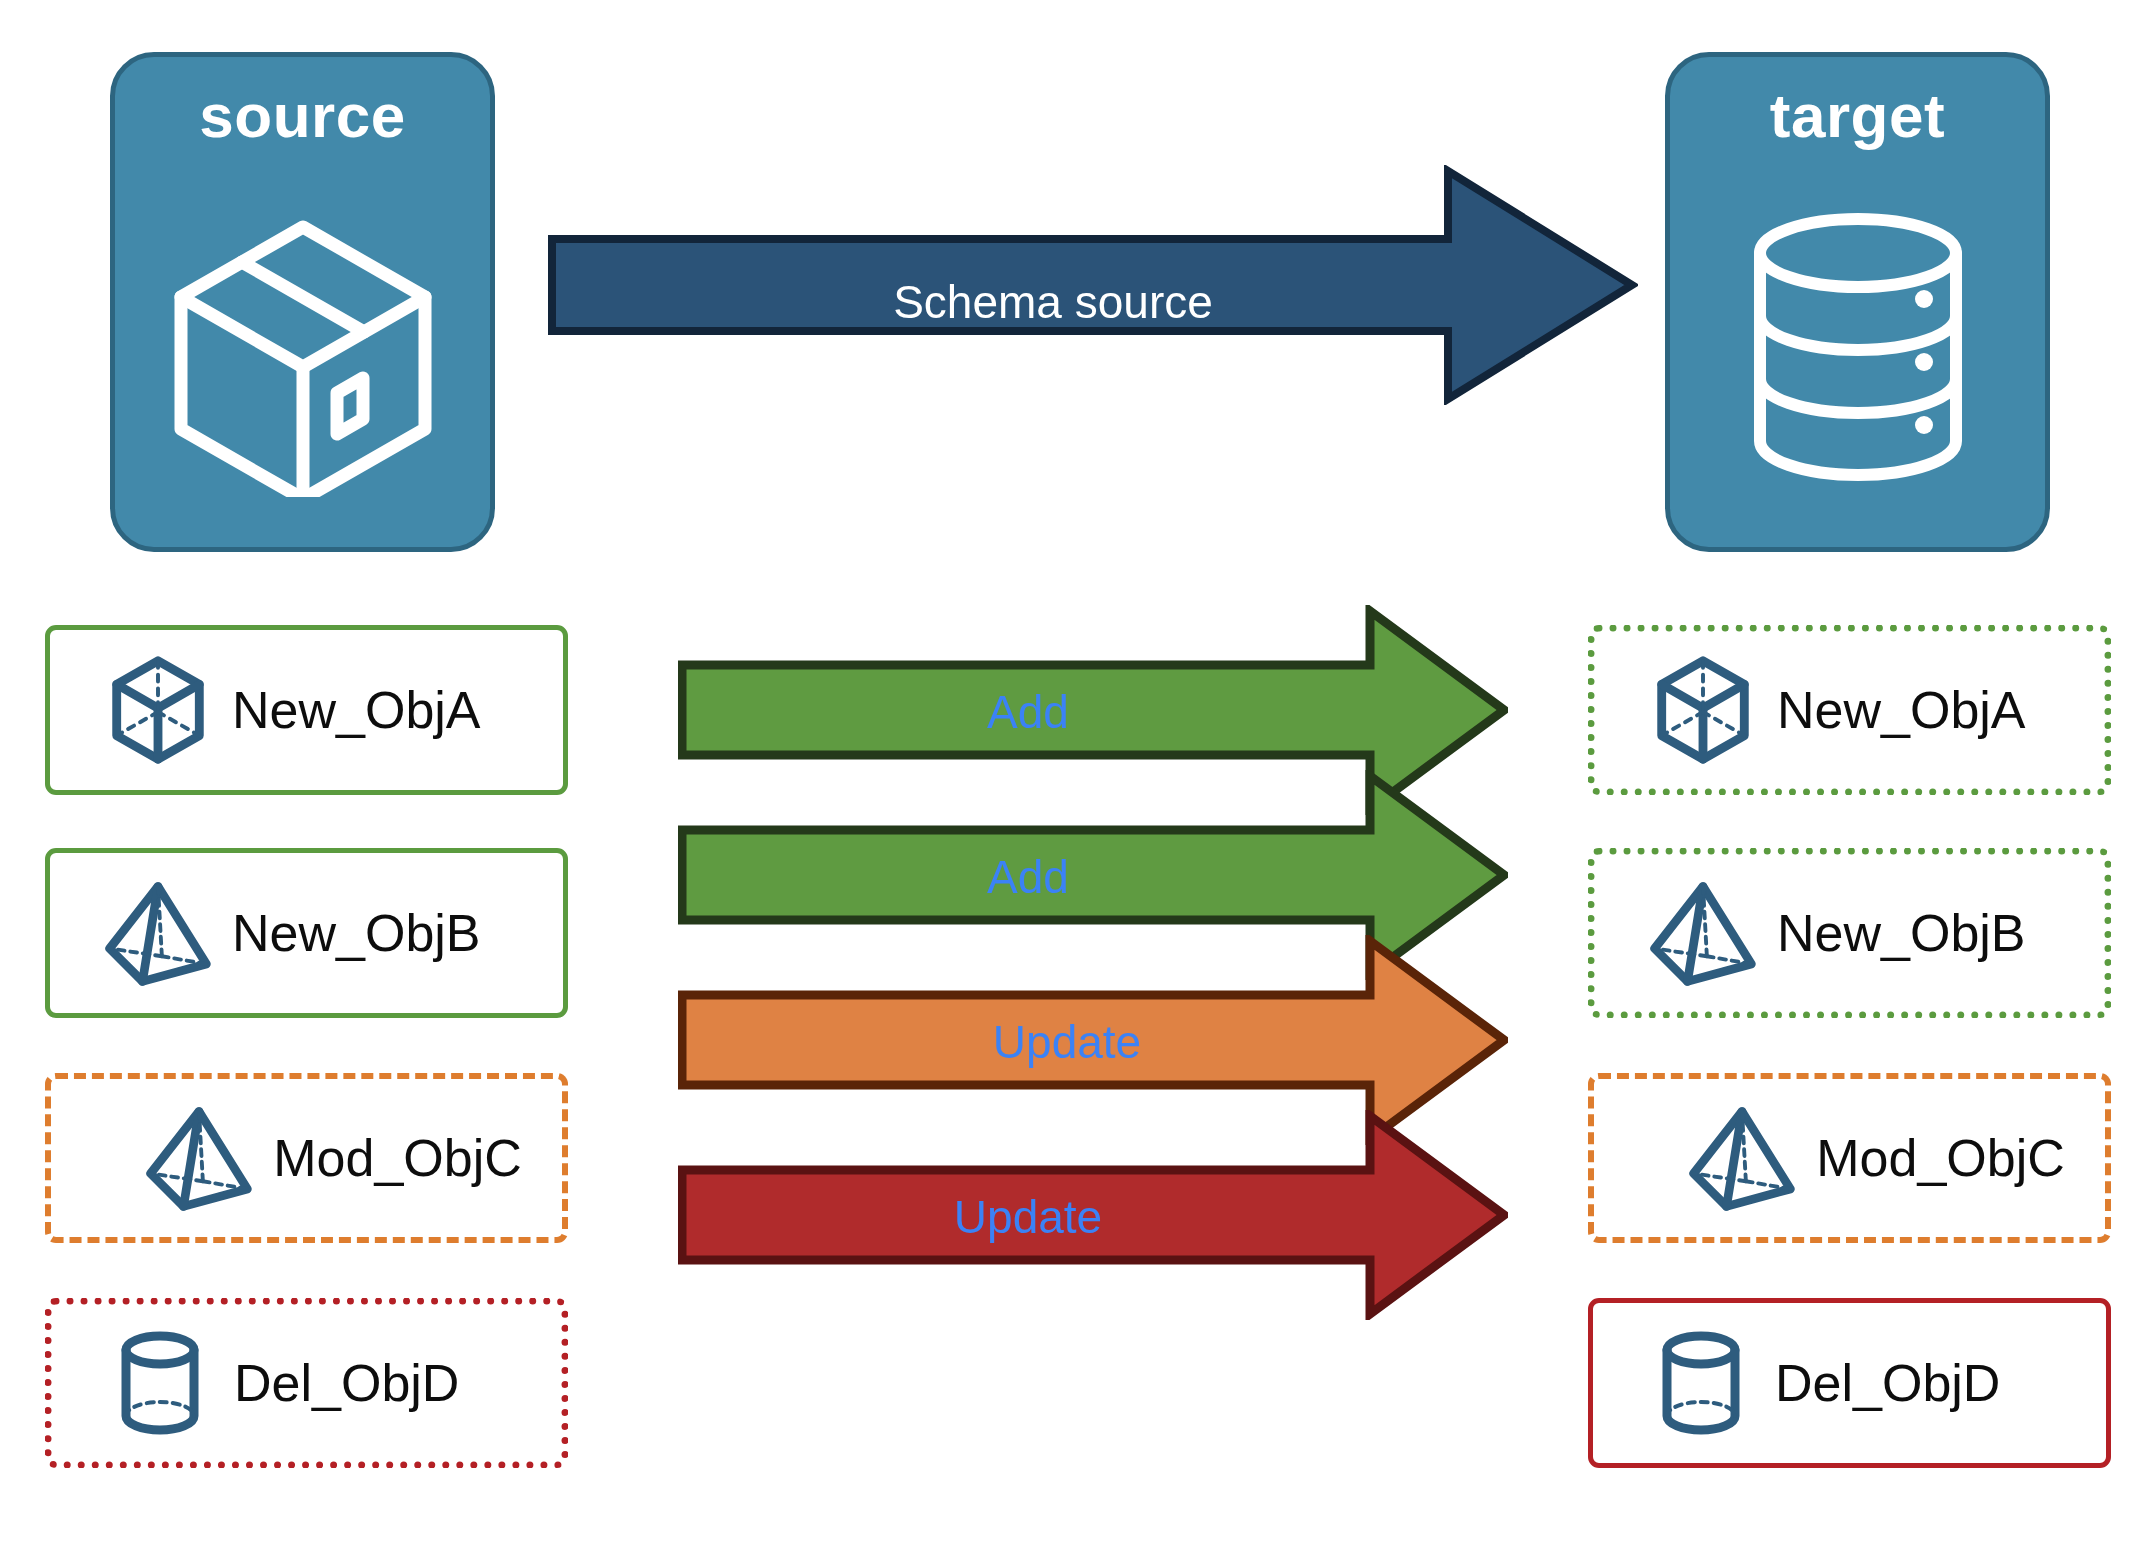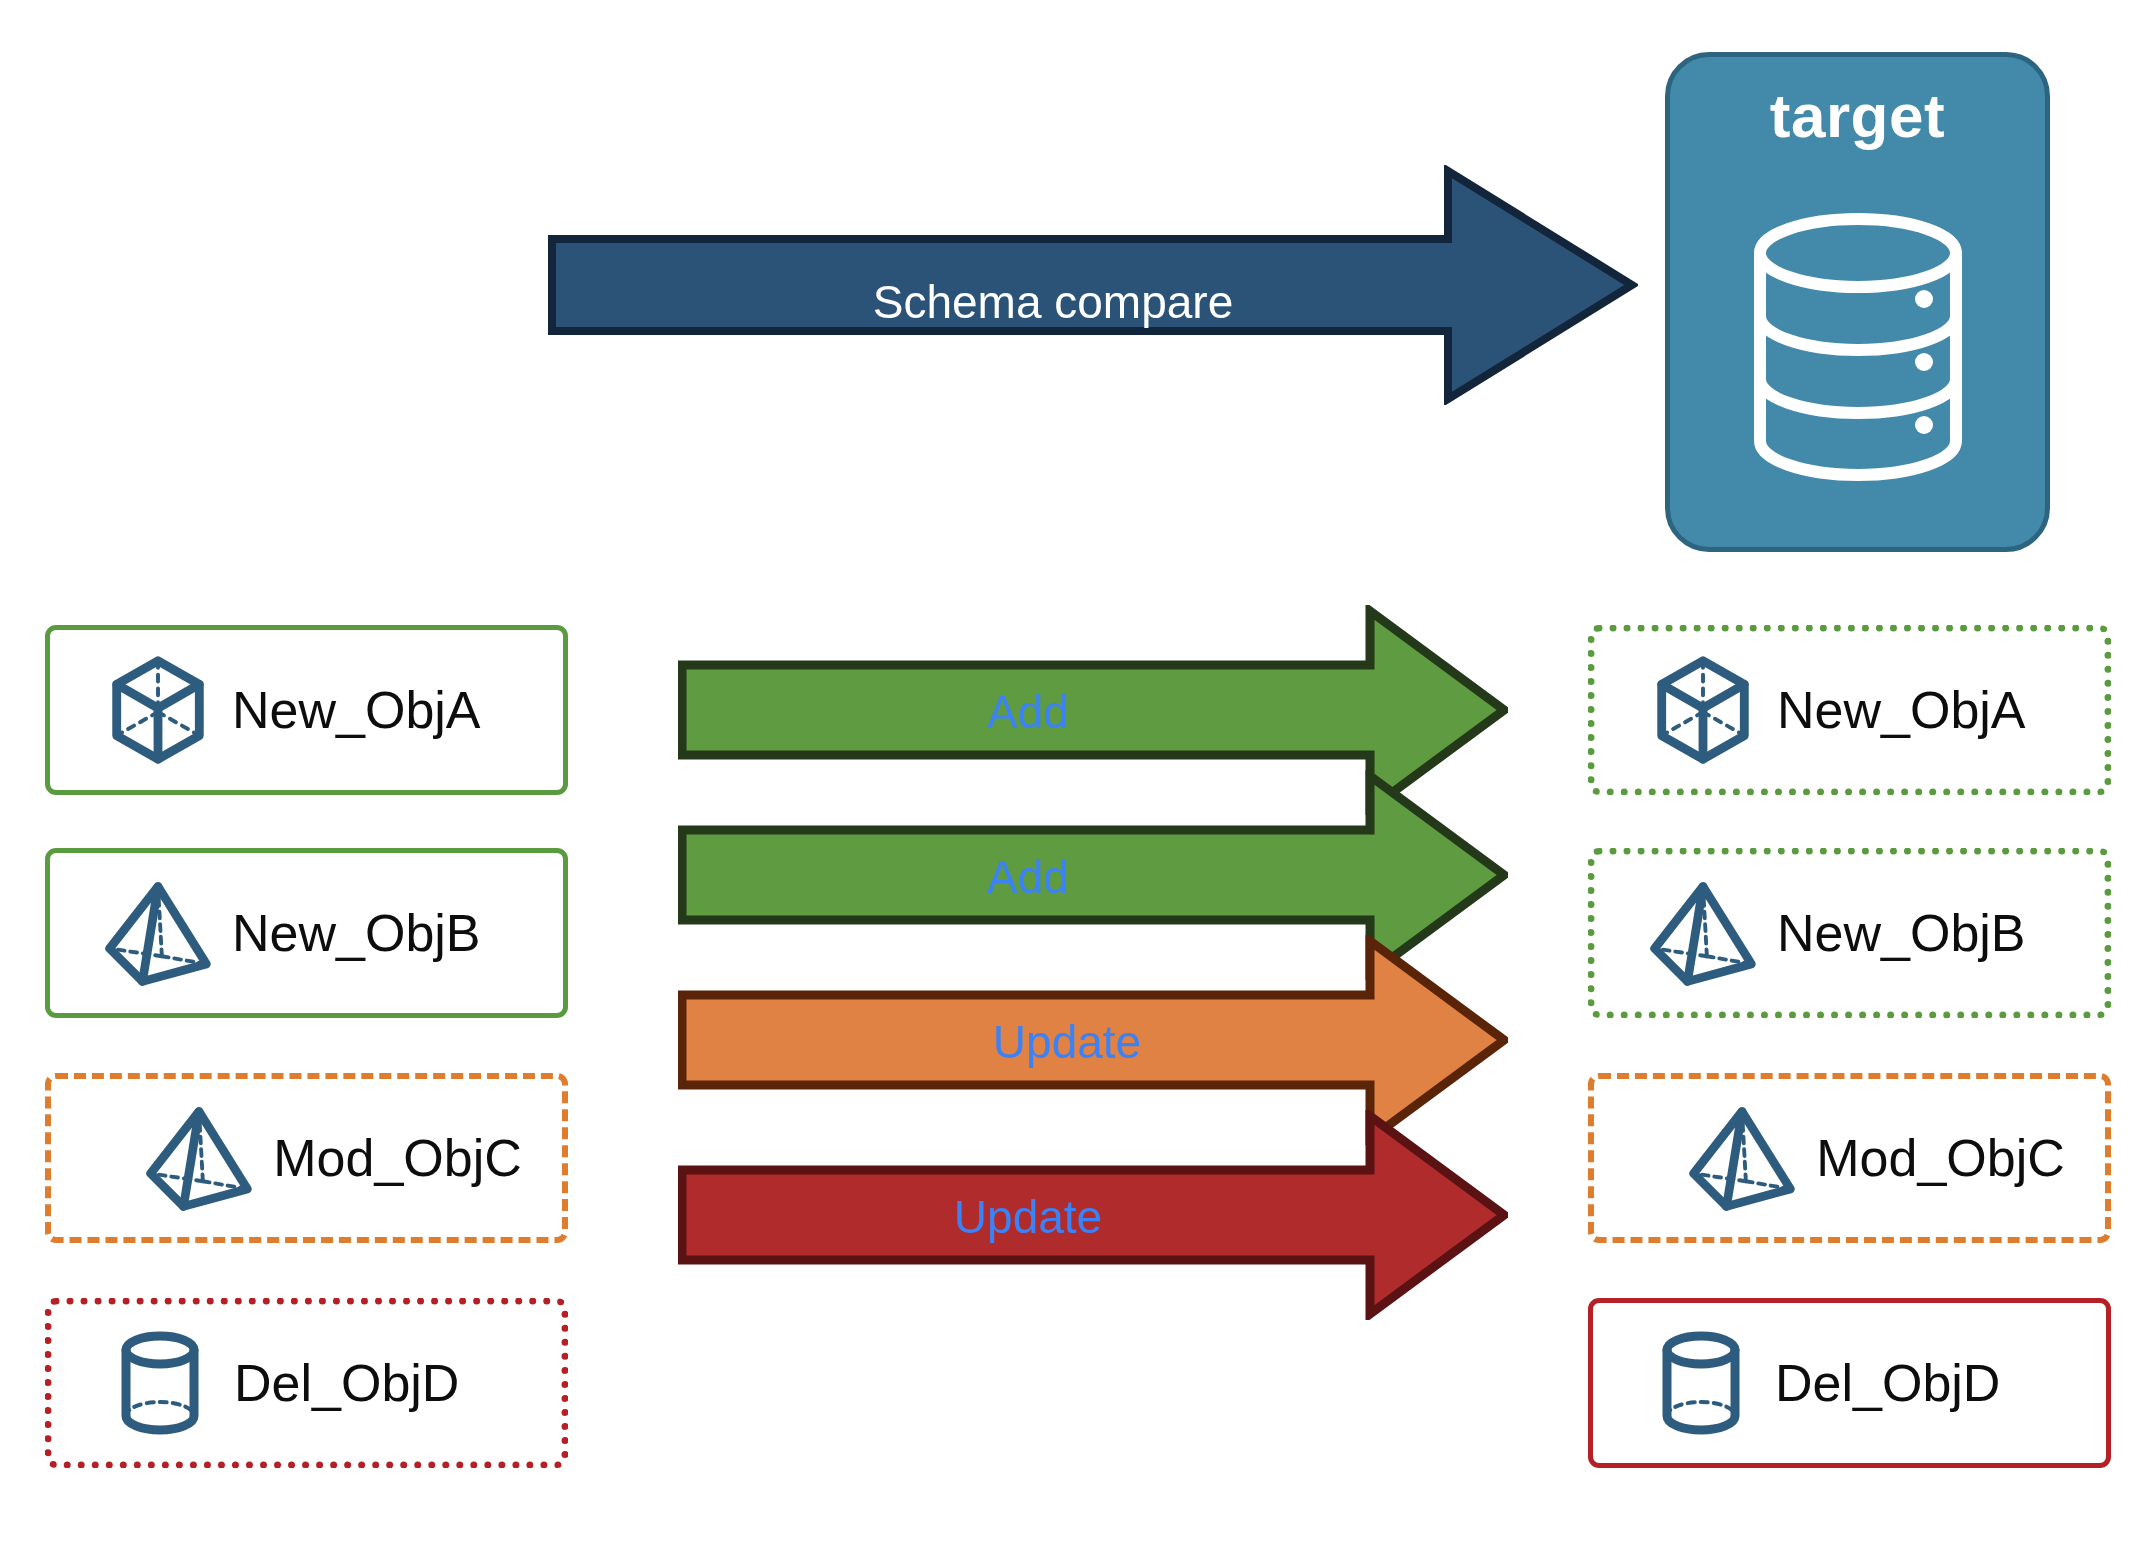--- a/index.html
+++ b/index.html
@@ -63,20 +63,34 @@
   .row-arrow-label{
     position:absolute;color:#3b82f6;font-size:46px;
     text-align:center;white-space:nowrap;pointer-events:none;
   }
 </style>
 </head>
 <body>
 
 <div class="stage">
 
+  <div class="endpoint" id="source-card">
+    <div class="endpoint-title">source</div>
+    <div class="endpoint-icon">
+      <svg width="300" height="300" viewBox="0 0 300 300" aria-hidden="true">
+        <g fill="none" stroke="#ffffff" stroke-width="13" stroke-linejoin="round" stroke-linecap="round">
+          <polygon points="150,30 272,100 272,232 150,302 28,232 28,100"></polygon>
+          <polyline points="28,100 150,170 272,100"></polyline>
+          <line x1="150" y1="170" x2="150" y2="302"></line>
+          <polyline points="89,65 211,135"></polyline>
+          <polygon points="184,196 210,181 210,222 184,237"></polygon>
+        </g>
+      </svg>
+    </div>
+  </div>
 
   <div class="endpoint" id="target-card">
     <div class="endpoint-title">target</div>
     <div class="endpoint-icon">
       <svg width="260" height="280" viewBox="0 0 260 280" aria-hidden="true">
         <g fill="none" stroke="#ffffff" stroke-width="12" stroke-linejoin="round" stroke-linecap="round">
           <ellipse cx="130" cy="46" rx="98" ry="34"></ellipse>
           <path d="M32 46 L32 234 A98 34 0 0 0 228 234 L228 46"></path>
           <path d="M32 109 A98 34 0 0 0 228 109"></path>
           <path d="M32 172 A98 34 0 0 0 228 172"></path>
@@ -86,21 +100,21 @@
         <circle cx="196" cy="218" r="9" fill="#ffffff"></circle>
       </svg>
     </div>
   </div>
 
   <div id="compare-arrow">
     <svg width="1090" height="240" viewBox="0 0 1090 240" aria-hidden="true">
       <polygon points="4,74 900,74 900,6 1084,120 900,234 900,166 4,166" fill="#2B5378" stroke="#12253A" stroke-width="8" stroke-linejoin="miter"></polygon>
     </svg>
   </div>
-  <div class="arrow-label" id="compare-label">Schema compare</div>
+  <div class="arrow-label" id="compare-label">Schema source</div>
 
   <div class="obj-box solid-green" style="left:45px;top:625px;width:523px;height:170px;">
     <span class="obj-icon">
       <svg width="118" height="118" viewBox="0 0 120 120" aria-hidden="true">
         <g fill="none" stroke="#2E5C7E" stroke-width="9" stroke-linejoin="round" stroke-linecap="round">
           <polygon points="18,34 60,10 102,34 102,86 60,110 18,86"></polygon>
           <polyline points="18,34 60,58 102,34"></polyline>
           <line x1="60" y1="58" x2="60" y2="110"></line>
         </g>
         <g fill="none" stroke="#2E5C7E" stroke-width="4" stroke-dasharray="7 7" stroke-linecap="round">

